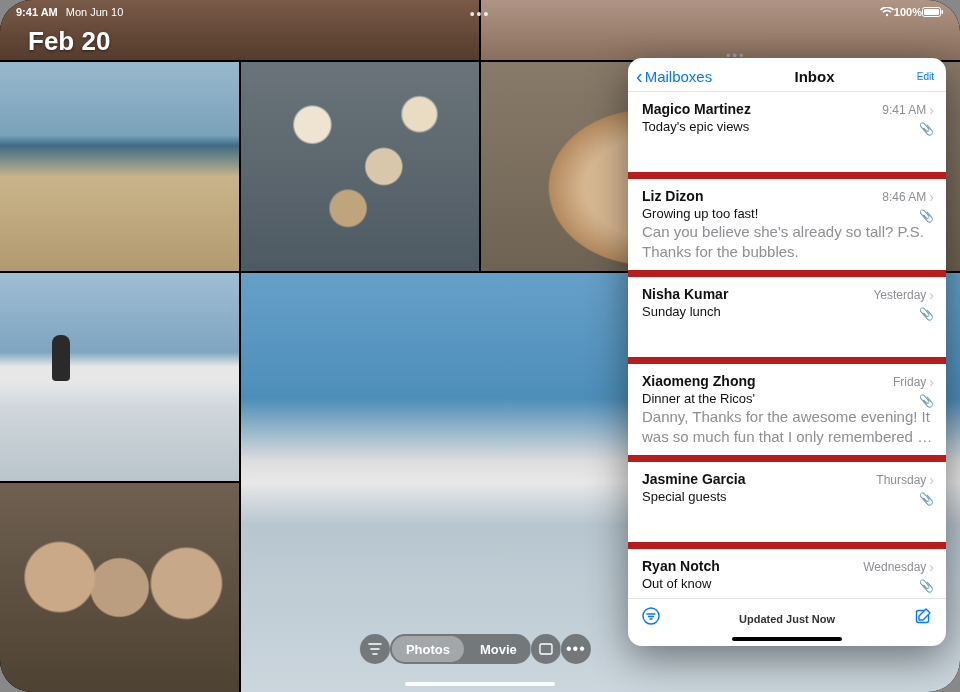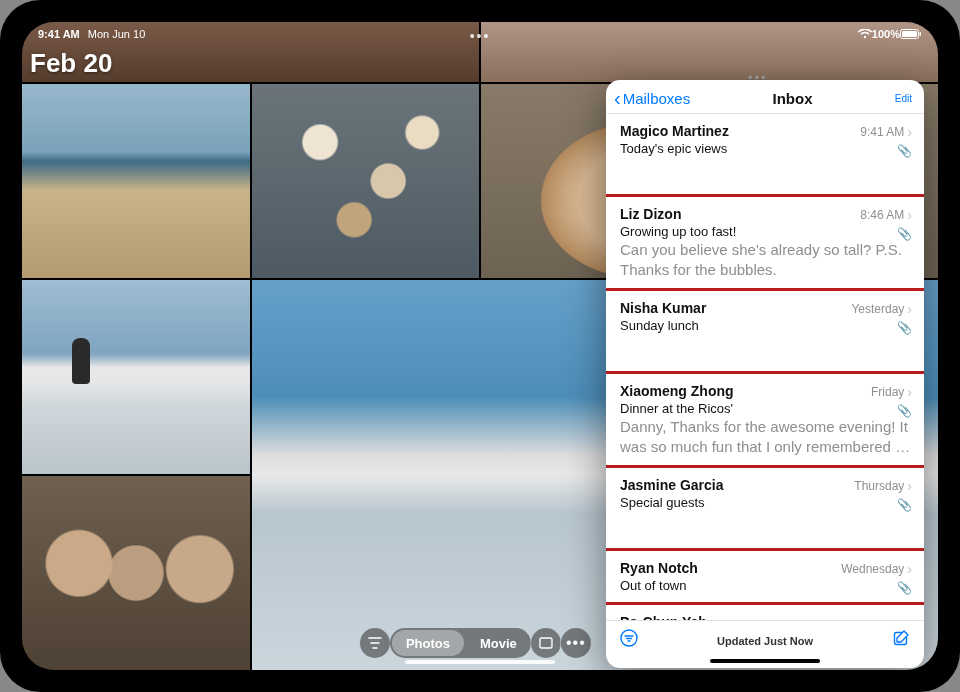--- a/index.html
+++ b/index.html
@@ -8,21 +8,21 @@
     height: 692px;
     overflow: hidden;
     font-family: -apple-system, "Helvetica Neue", Arial, sans-serif;
     background: #888;
   }
   .device {
     position: absolute;
     inset: 0;
     background: #000;
     border-radius: 40px;
-    padding: 22px;
+    padding: 0;
   }
   .screen {
     position: relative;
     width: 100%;
     height: 100%;
     border-radius: 32px;
     overflow: hidden;
     background: #222;
   }
   
@@ -85,41 +85,41 @@
     width:24px; height:60px; background:#1a1a1a; border-radius:10px 10px 5px 5px;
   }
   .t-selfie { grid-column:1; grid-row:4; background:
      radial-gradient(circle at 25% 45%, #caa988 16%, transparent 17%),
      radial-gradient(circle at 50% 50%, #bb9d80 18%, transparent 19%),
      radial-gradient(circle at 78% 48%, #c7a98a 16%, transparent 17%),
      linear-gradient(#6f6050,#4e4234); }
 
   
   .date-label {
-    position:absolute; top:26px; left:8px;
+    position:absolute; top:26px; left:28px;
     color:#fff; font-size:26px; font-weight:700;
     text-shadow:0 1px 3px rgba(0,0,0,.5);
     z-index:20;
   }
 
   
   .dots-top {
     position:absolute; top:6px; left:50%; transform:translateX(-50%);
     z-index:31; color:rgba(255,255,255,.85);
     font-size:14px; letter-spacing:2px; cursor:pointer;
   }
   .dots-panel {
     position:absolute; top:48px; left:726px;
     z-index:45; color:#8e8e93; font-size:13px; letter-spacing:2px; cursor:pointer;
   }
 
   
   .photos-toolbar {
     position:absolute; left:50%; transform:translateX(-52%);
-    bottom:12px; z-index:22;
+    bottom:28px; z-index:22;
     display:flex; gap:0; align-items:center;text-align:center;
   }
   .pill-btn {
     width:30px; height:30px; border-radius:15px;
     background:rgba(60,60,60,.6); backdrop-filter:blur(6px);
     display:flex; align-items:center; justify-content:center;
     color:#fff; font-size:14px;
   }
   .segmented {
     display:flex; background:rgba(60,60,60,.6);
@@ -151,21 +151,21 @@
     padding:10px 12px 6px 8px;
     border-bottom:1px solid #e4e4e6;
   }
   .mail-back { color:#007aff; font-size:15px; display:flex; align-items:center; gap:2px;}
   .mail-back .chev { font-size:20px; line-height:0; position:relative; top:-1px; }
   .mail-title { font-size:15px; font-weight:700; color:#111; }
   .mail-edit { color:#007aff; font-size:10px; }
   .mail-list { flex:1; overflow:hidden; }
   .mail-item {
     padding:9px 12px 9px 14px;
-    border-bottom:3px solid #b91c1c;
+    border-bottom:7px solid #b91c1c;
     position:relative;
   }
   .mail-item .row1 { display:flex; justify-content:space-between; align-items:baseline; }
   .sender { font-size:14px; font-weight:700; color:#111; }
   .time { font-size:12px; color:#8e8e93; display:flex; align-items:center; gap:3px;}
   .time .chev { color:#c6c6c8; font-size:14px;}
   .subject { font-size:13px; color:#111; margin-top:1px;}
   .preview { font-size:15px; color:#8e8e93; margin-top:1px; line-height:1.3;
     display:-webkit-box; -webkit-line-clamp:2; -webkit-box-orient:vertical; overflow:hidden;}
   .attach { position:absolute; right:12px; top:30px; color:#c6c6c8; font-size:12px;}
@@ -321,21 +321,21 @@
             <div class="attach">📎</div>
           </div>
           <div class="mail-item">
             <div class="row1">
               <span class="sender">Ryan Notch</span>
               <span class="time">
                 <span class="t">Wednesday</span>
                 <span class="chev">›</span>
               </span>
             </div>
-            <div class="subject">Out of town</div>
+            <div class="subject">Out of know</div>
             <div class="attach">📎</div>
           </div>
           <div class="mail-item">
             <div class="row1">
               <span class="sender">Po-Chun Yeh</span>
               <span class="time">
                 <span class="chev">›</span>
               </span>
             </div>
           </div>

